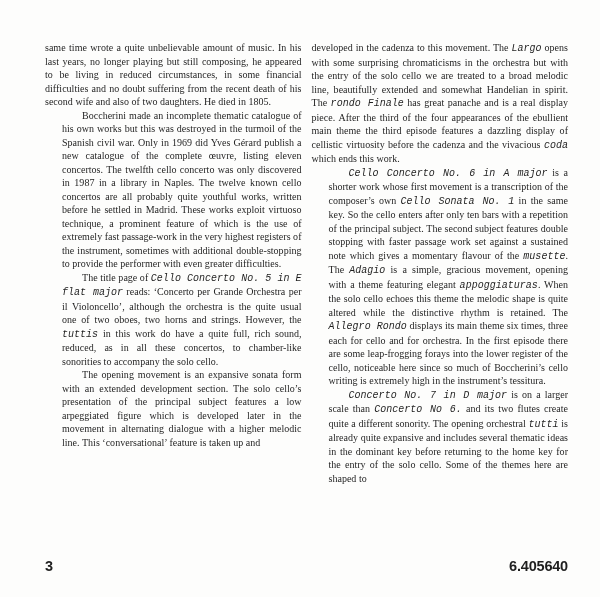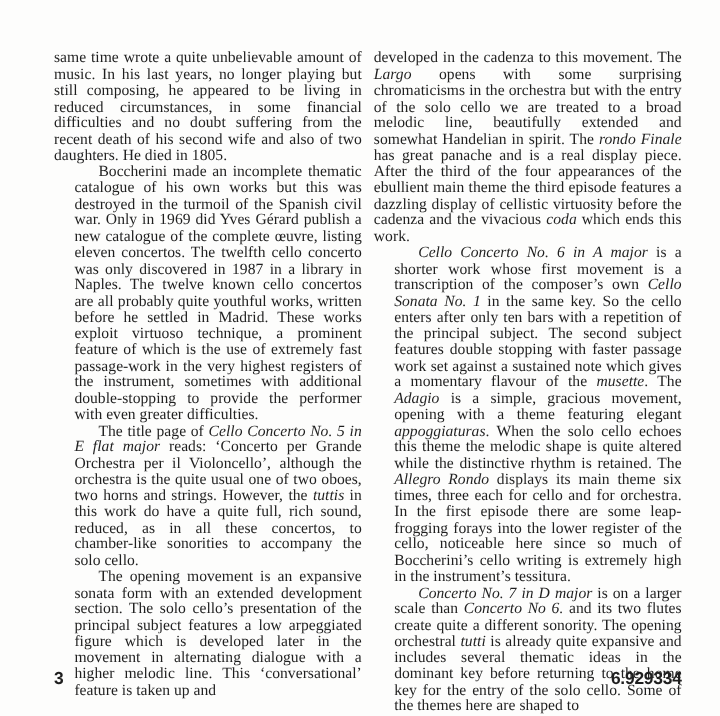--- a/index.html
+++ b/index.html
@@ -16,36 +16,37 @@
     padding: 41px 32px 0 45px;
     overflow: hidden;
     font-family: "Liberation Serif", serif;
   }
   .columns {
     display: flex;
     gap: 10px;
   }
   .col {
     flex: 1 1 0;
-    font-size: 13px;
+    font-size: 10px;
     line-height: 13.5px;
     text-align: justify;
     color: #1f1f1f;
     letter-spacing: 0.02px;
   }
   .col p {
     margin: 0;
     padding: 0;
   }
   .col p.indent {
     text-indent: 20px;
     margin-left: 17px;
   }
   .it {
     font-style: italic;
+    font-family: Liberation Mono, monospace;
   }
   .footer {
     position: absolute;
     left: 45px;
     right: 32px;
     top: 558px;
     display: flex;
     justify-content: space-between;
     align-items: baseline;
     font-family: "Liberation Sans", sans-serif;
@@ -67,15 +68,15 @@
         <p class="indent"><span class="">The opening movement is an expansive sonata form with an extended development section. The solo cello’s presentation of the principal subject features a low arpeggiated figure which is developed later in the movement in alternating dialogue with a higher melodic line. This ‘conversational’ feature is taken up and</span></p>
       </div>
     <div class="col">
         <p><span class="">developed in the cadenza to this movement. The </span><span class="it">Largo</span><span class=""> opens with some surprising chromaticisms in the orchestra but with the entry of the solo cello we are treated to a broad melodic line, beautifully extended and somewhat Handelian in spirit. The </span><span class="it">rondo Finale</span><span class=""> has great panache and is a real display piece. After the third of the four appearances of the ebullient main theme the third episode features a dazzling display of cellistic virtuosity before the cadenza and the vivacious </span><span class="it">coda</span><span class=""> which ends this work.</span></p>
         <p class="indent"><span class="it">Cello Concerto No. 6 in A major</span><span class=""> is a shorter work whose first movement is a transcription of the composer’s own </span><span class="it">Cello Sonata No. 1</span><span class=""> in the same key. So the cello enters after only ten bars with a repetition of the principal subject. The second subject features double stopping with faster passage work set against a sustained note which gives a momentary flavour of the </span><span class="it">musette</span><span class="">. The </span><span class="it">Adagio</span><span class=""> is a simple, gracious movement, opening with a theme featuring elegant </span><span class="it">appoggiaturas</span><span class="">. When the solo cello echoes this theme the melodic shape is quite altered while the distinctive rhythm is retained. The </span><span class="it">Allegro Rondo</span><span class=""> displays its main theme six times, three each for cello and for orchestra. In the first episode there are some leap-frogging forays into the lower register of the cello, noticeable here since so much of Boccherini’s cello writing is extremely high in the instrument’s tessitura.</span></p>
         <p class="indent"><span class="it">Concerto No. 7 in D major</span><span class=""> is on a larger scale than </span><span class="it">Concerto No 6.</span><span class=""> and its two flutes create quite a different sonority. The opening orchestral </span><span class="it">tutti</span><span class=""> is already quite expansive and includes several thematic ideas in the dominant key before returning to the home key for the entry of the solo cello. Some of the themes here are shaped to</span></p>
       </div>
   </div>
   <div class="footer">
     <span>3</span>
-    <span>6.929334</span>
+    <span>6.405640</span>
   </div>
 </div>
 
 </body></html>

